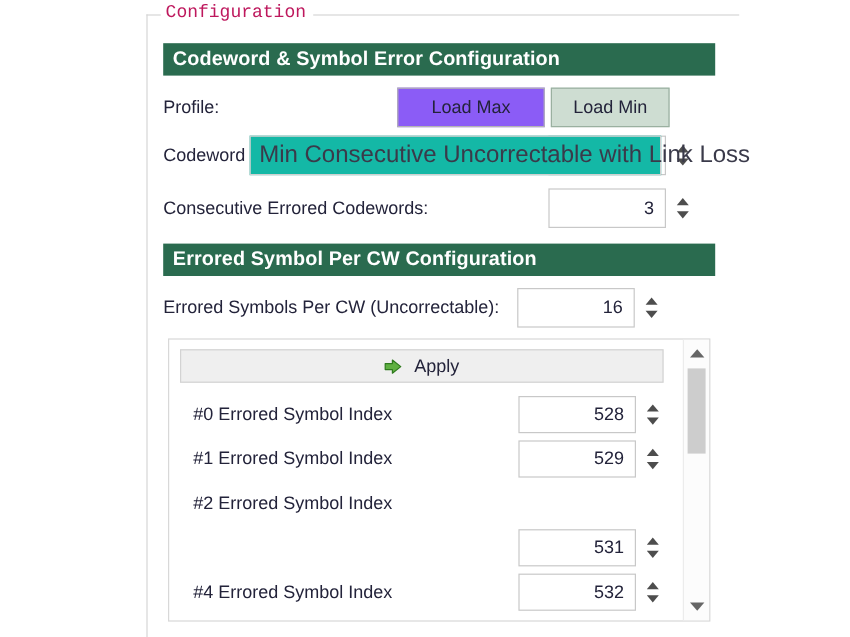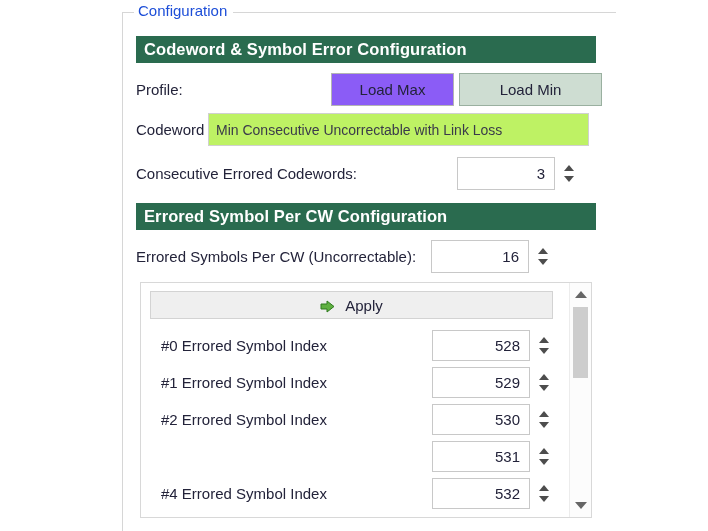--- a/index.html
+++ b/index.html
@@ -28,22 +28,23 @@
     box-sizing: border-box;
   }
   #groupbox-legend {
     position: absolute;
     left: 134px;
     top: 2px;
     background: #ffffff;
     padding: 0 6px 0 4px;
     font-size: 15px;
     line-height: 18px;
-    color: #1d4ed8;
+    color: #be185d;
     white-space: nowrap;
+    font-family: Liberation Mono, monospace;
   }
 
   
   .section-header {
     position: absolute;
     background: #2A6B4F;
     color: #ffffff;
     font-size: 16.5px;
     font-weight: bold;
     display: flex;
@@ -77,21 +78,21 @@
     justify-content: center;
     font-family: "Liberation Sans", sans-serif;
     cursor: default;
     user-select: none;
   }
   #btn-load-max {
     left: 331px; top: 73px; width: 123px; height: 33px;
     background: #8b5cf6;
   }
   #btn-load-min {
-    left: 459px; top: 73px; width: 143px; height: 33px;
+    left: 459px; top: 73px; width: 99px; height: 33px;
     background: #CEDDD2;
     border-color: #9ab0a0;
   }
 
   
   .spinner {
     position: absolute;
     height: 33px;
     box-sizing: border-box;
     display: flex;
@@ -130,29 +131,29 @@
   
   #sp-codeword  { left: 457px; top: 113px; width: 123px; }
   #sp-consec    { left: 457px; top: 157px; width: 123px; }
   #sp-errsym    { left: 431px; top: 240px; width: 123px; justify-content: space-between; }
 
   
   #tooltip {
     position: absolute;
     left: 208px;
     top: 113px;
-    width: 381px;
+    width: 343px;
     height: 33px;
-    background: #bef264;
+    background: #14b8a6;
     border: 1px solid #d0d0d0;
     box-sizing: border-box;
     display: flex;
     align-items: center;
     padding-left: 7px;
-    font-size: 14px;
+    font-size: 20px;
     color: #3a3a4a;
     white-space: nowrap;
     z-index: 30;
   }
 
   
   #scroll-panel {
     position: absolute;
     left: 140px;
     top: 282px;
@@ -321,27 +322,20 @@
         <div class="spinner">
           <div class="sp-box">529</div>
           <div class="sp-arrows">
             <div class="tri-up"></div>
             <div class="tri-down"></div>
           </div>
         </div>
       </div>
       <div class="idx-row" style="top: 119px;">
         <div class="idx-label">#2 Errored Symbol Index</div>
-        <div class="spinner">
-          <div class="sp-box">530</div>
-          <div class="sp-arrows">
-            <div class="tri-up"></div>
-            <div class="tri-down"></div>
-          </div>
-        </div>
       </div>
       <div class="idx-row" style="top: 156px;">
         <div class="spinner">
           <div class="sp-box">531</div>
           <div class="sp-arrows">
             <div class="tri-up"></div>
             <div class="tri-down"></div>
           </div>
         </div>
       </div>

